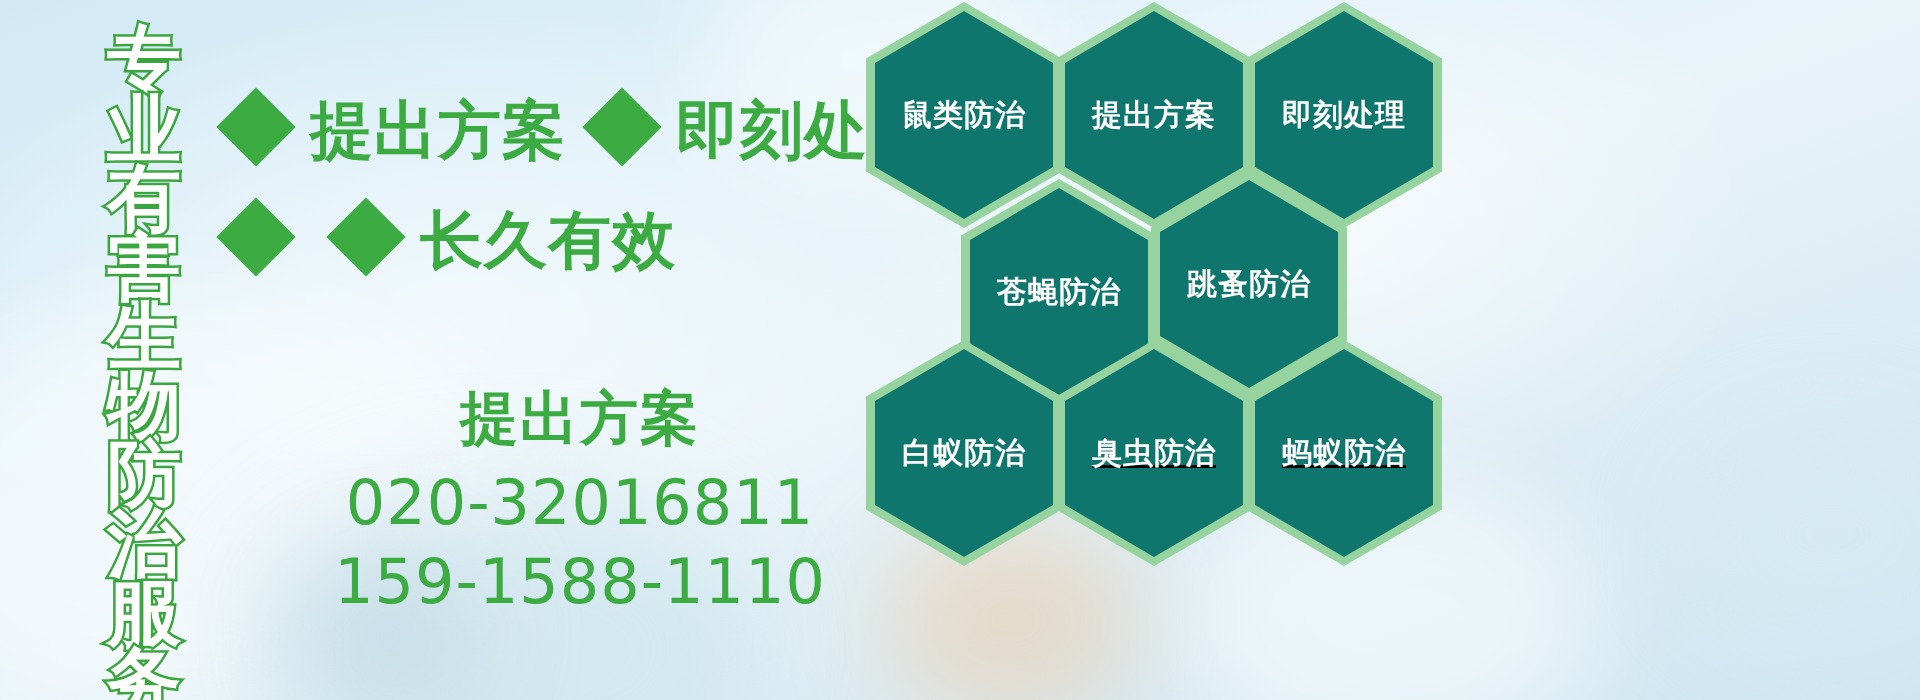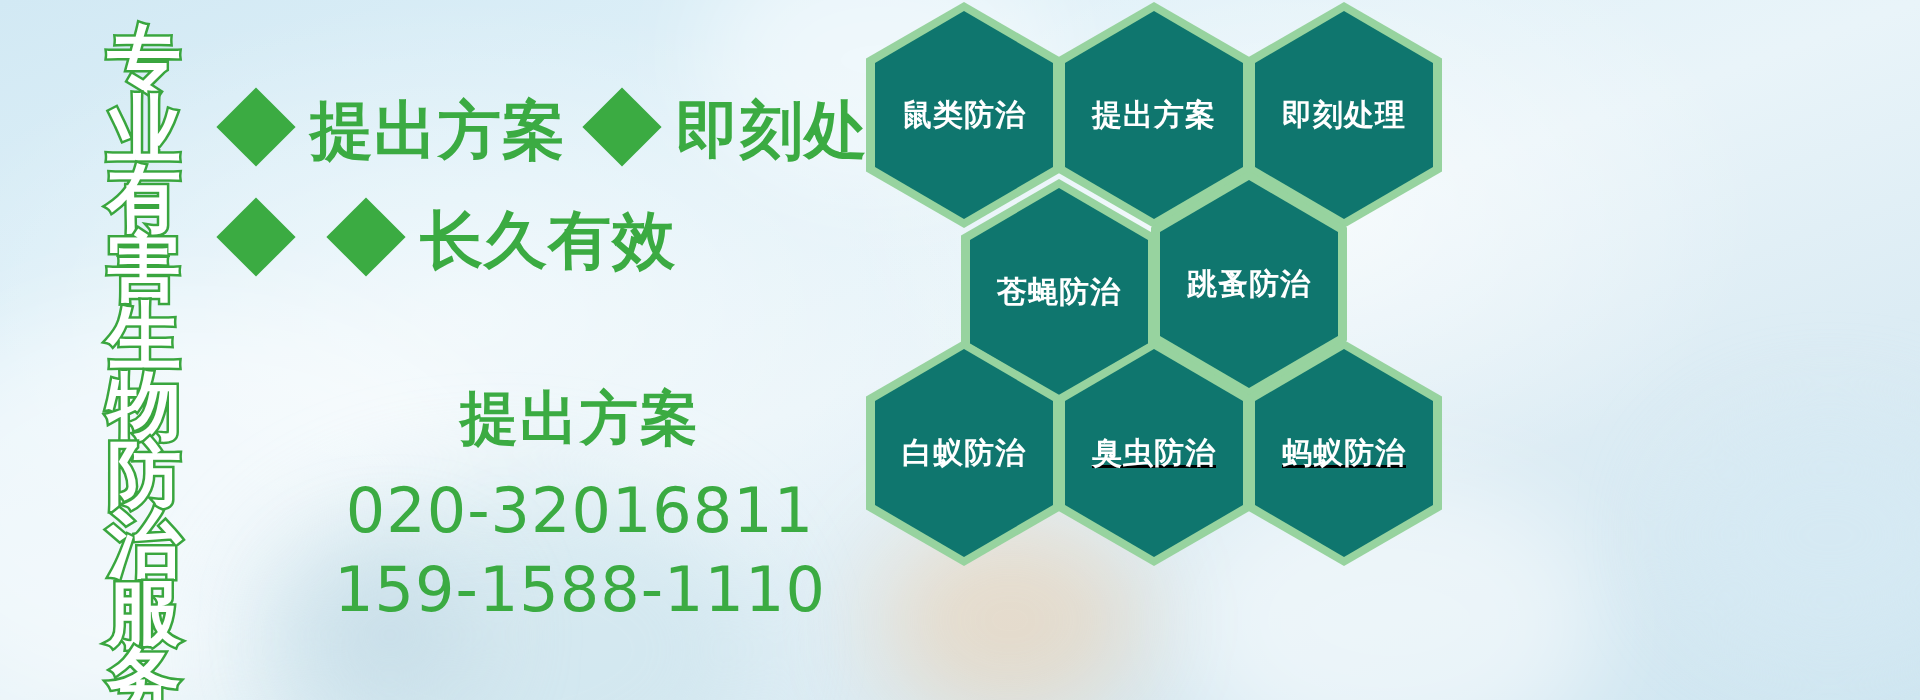--- a/index.html
+++ b/index.html
@@ -65,21 +65,21 @@
   
   .contact { position:absolute; left:300px; top:388px; width:560px; text-align:center; }
   .contact-title {
     font-size:58px; font-weight:700; color:#3bab42; line-height:1.05;
     letter-spacing:2px;
   }
   .phone {
     font-size:62px; font-weight:400; color:#3bab42; line-height:1.28;
     letter-spacing:1px; font-family:"DejaVu Sans","Liberation Sans",sans-serif;
   }
-  .phone.first { margin-top:22px; }
+  .phone.first { margin-top:14px; }
 
   
   .hexwrap { position:absolute; left:858px; top:-4px; width:600px; height:704px; }
   .hex {
     position:absolute;
     width:196px; height:226px;
     display:flex; align-items:center; justify-content:center;
     clip-path:polygon(50% 0%, 100% 25%, 100% 75%, 50% 100%, 0% 75%, 0% 25%);
     background:#97d39f;
     padding:9px;

